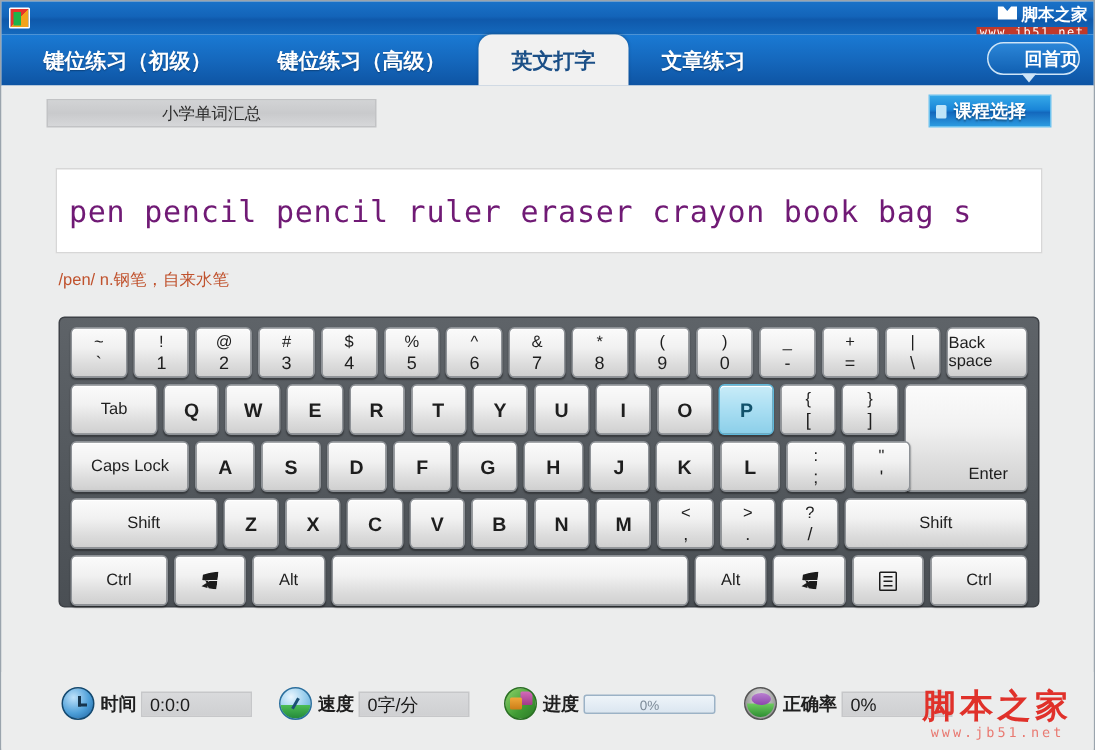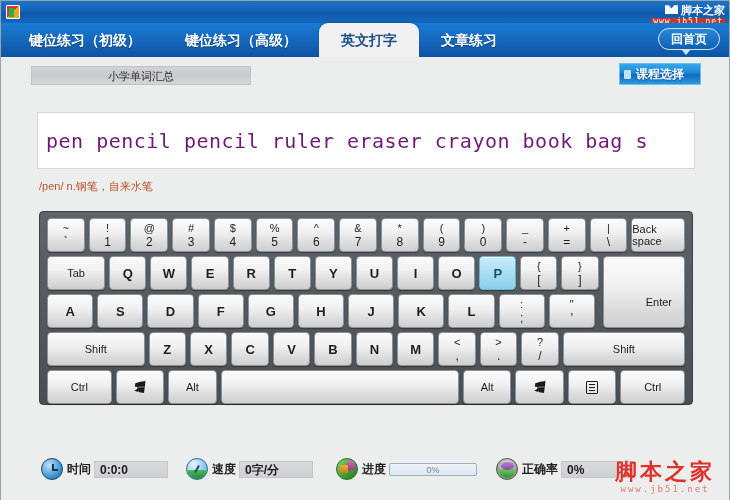--- a/index.html
+++ b/index.html
@@ -107,21 +107,21 @@
     text-shadow: none;
     border-top-left-radius: 9px;
     border-top-right-radius: 9px;
     box-shadow: 0 -1px 2px rgba(0,0,0,.18);
   }
   .home-btn {
     position: absolute;
     right: 9px; top: 5px;
     width: 62px; height: 22px;
     line-height: 21px;
-    text-align: center;
+    text-align: right;
     color: #ffffff;
     font-size: 12px;
     font-weight: bold;
     border: 1px solid #cfe5f7;
     border-radius: 11px;
     background: linear-gradient(to bottom,#2b86d8,#1160b2);
     cursor: pointer;
   }
   .home-btn:after {
     content: "";
@@ -251,21 +251,21 @@
   .key.wordlbl { font-size: 11px; font-weight: normal; }
   .key.active {
     background: linear-gradient(to bottom,#c9ecf8 0%,#a9def2 50%,#8ccfe9 100%);
     border-color: #5fb8da;
     color: #11526b;
   }
   .key.enter {
     align-items: flex-end;
     justify-content: flex-end;
     padding-right: 12px;
-    padding-bottom: 19px;
+    padding-bottom: 5px;
   }
   .key.backspace { font-size: 11px; line-height: 12px; }
   .key.tall { height: 72px; margin-top: 0; }
   .winglyph {
     display: inline-block;
     width: 13px; height: 12px;
     background: #1b1b1b;
     clip-path: polygon(14% 18%, 45% 9%, 45% 47%, 14% 47%, 14% 18%,
                        52% 7%, 92% 0%, 92% 47%, 52% 47%,
                        14% 53%, 45% 53%, 45% 91%, 14% 82%,
@@ -388,21 +388,21 @@
     margin-right: 3px;
     white-space: nowrap;
   }
   .stat .svalbox {
     min-width: 74px;
     height: 17px;
     line-height: 17px;
     background: linear-gradient(to bottom,#d9dadc,#cfd0d2);
     border: 1px solid #c6c7c9;
     font-size: 12px;
-    font-weight: bold;
+    font-weight: normal;
     color: #1b1b1b;
     padding: 0 5px;
     white-space: nowrap;
   }
   .progbar {
     width: 88px; height: 13px;
     border: 1px solid #9bb2c6;
     background: linear-gradient(to bottom,#eef4f9,#dbe6f0);
     border-radius: 2px;
     position: relative;
@@ -550,20 +550,21 @@
             <span class="bot">[</span>
           </div>
         <div class="key">
             <span class="top">}</span>
             <span class="bot">]</span>
           </div>
         <div class="key enter wordlbl tall" style="flex:1.95 1 0;">Enter</div>
       </div>
 
       <div class="krow">
+        <div class="key wordlbl" style="flex:2.05 1 0;">Caps Lock</div>
         <div class="key single">A</div>
         <div class="key single">S</div>
         <div class="key single">D</div>
         <div class="key single">F</div>
         <div class="key single">G</div>
         <div class="key single">H</div>
         <div class="key single">J</div>
         <div class="key single">K</div>
         <div class="key single">L</div>
         <div class="key">

